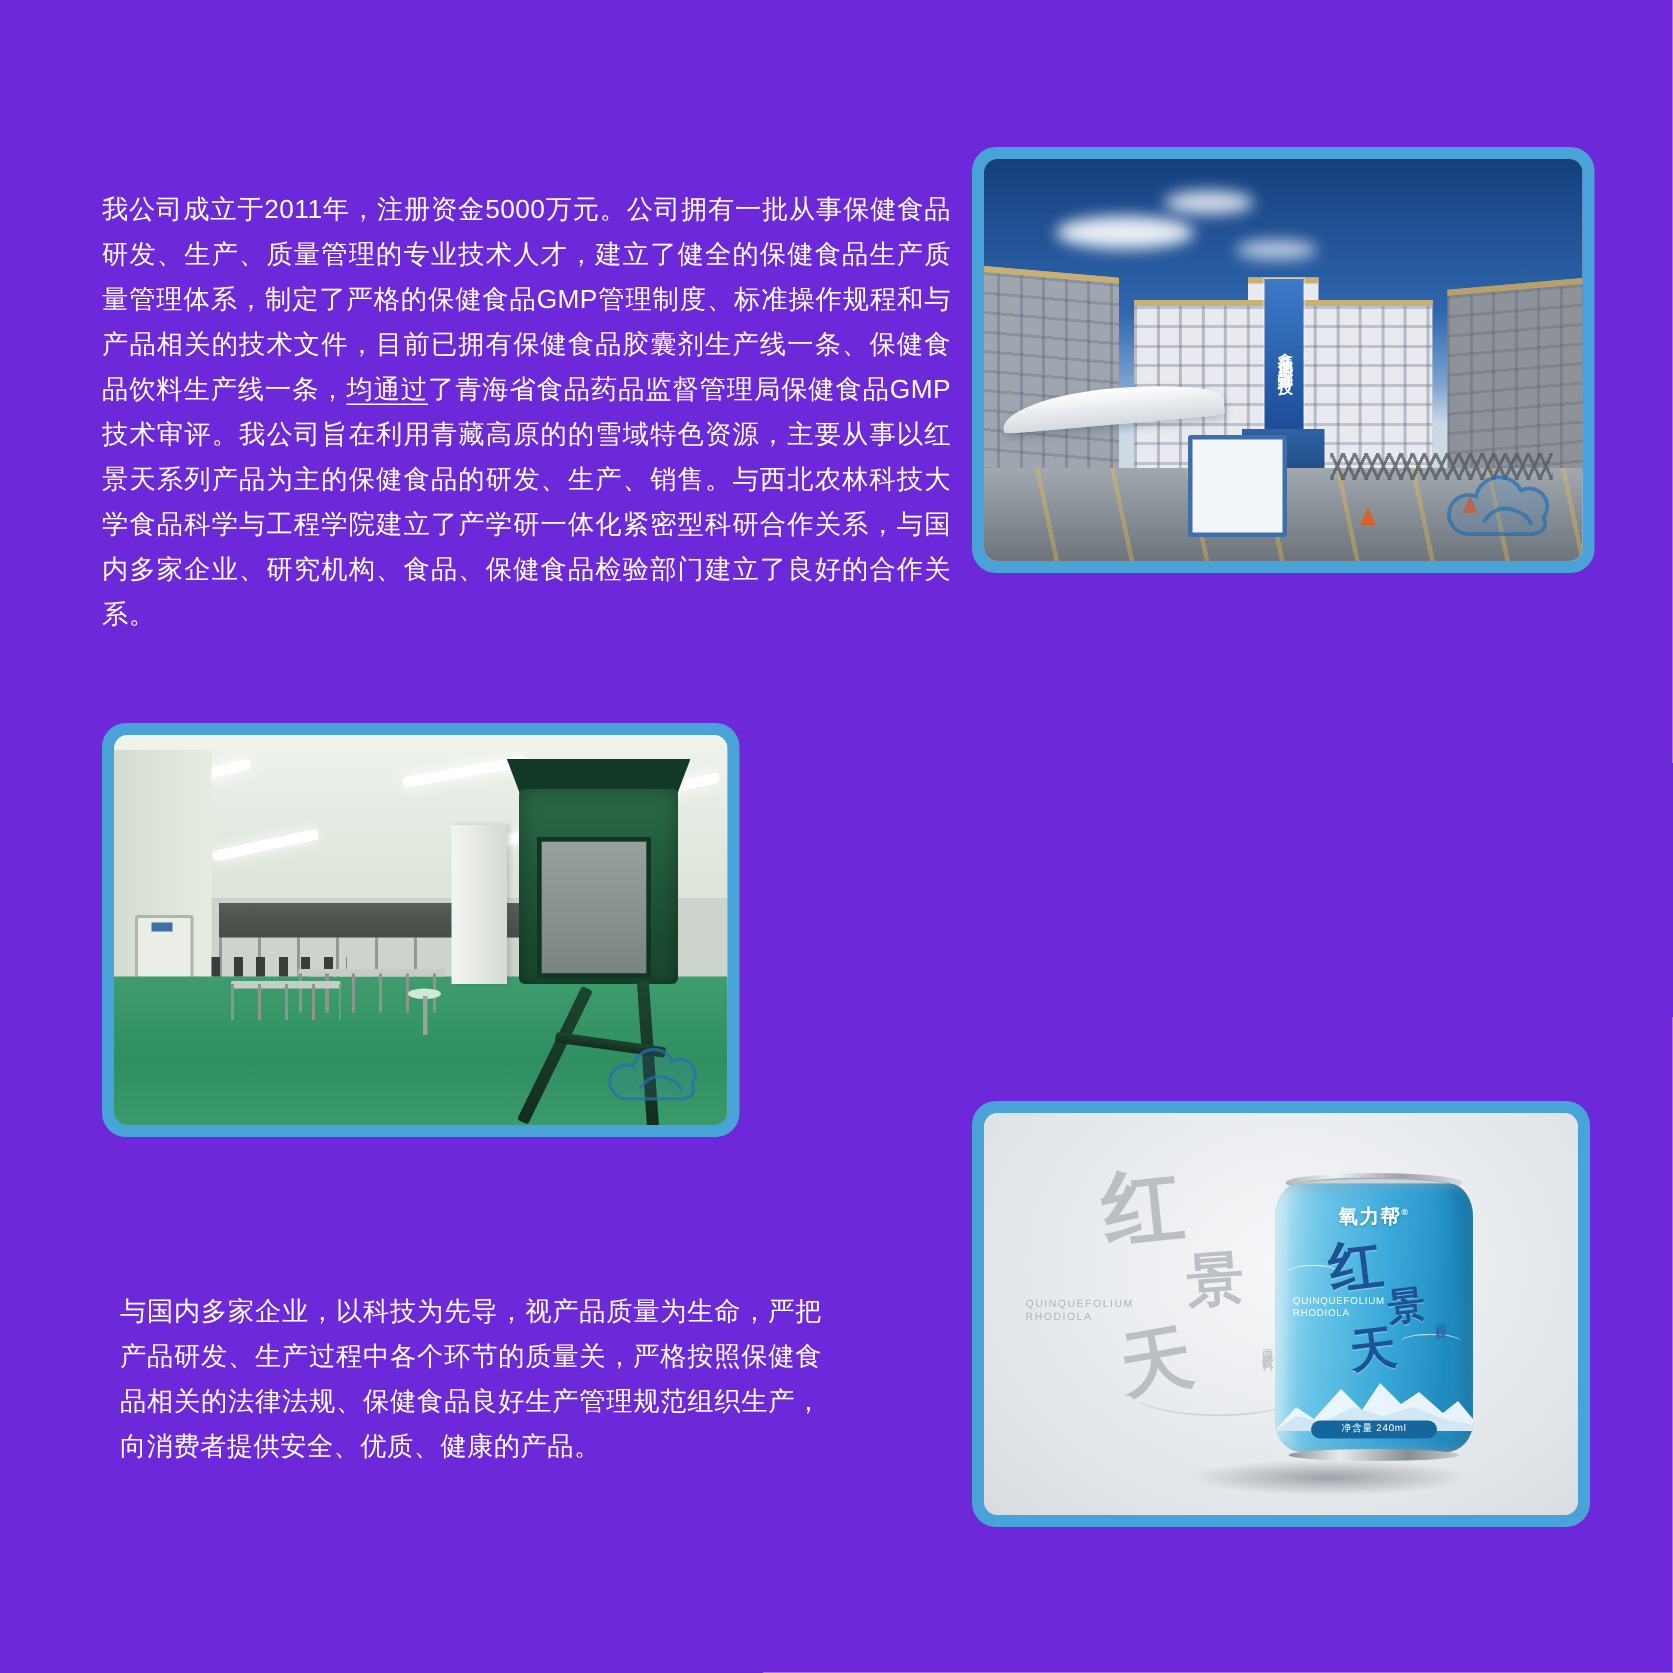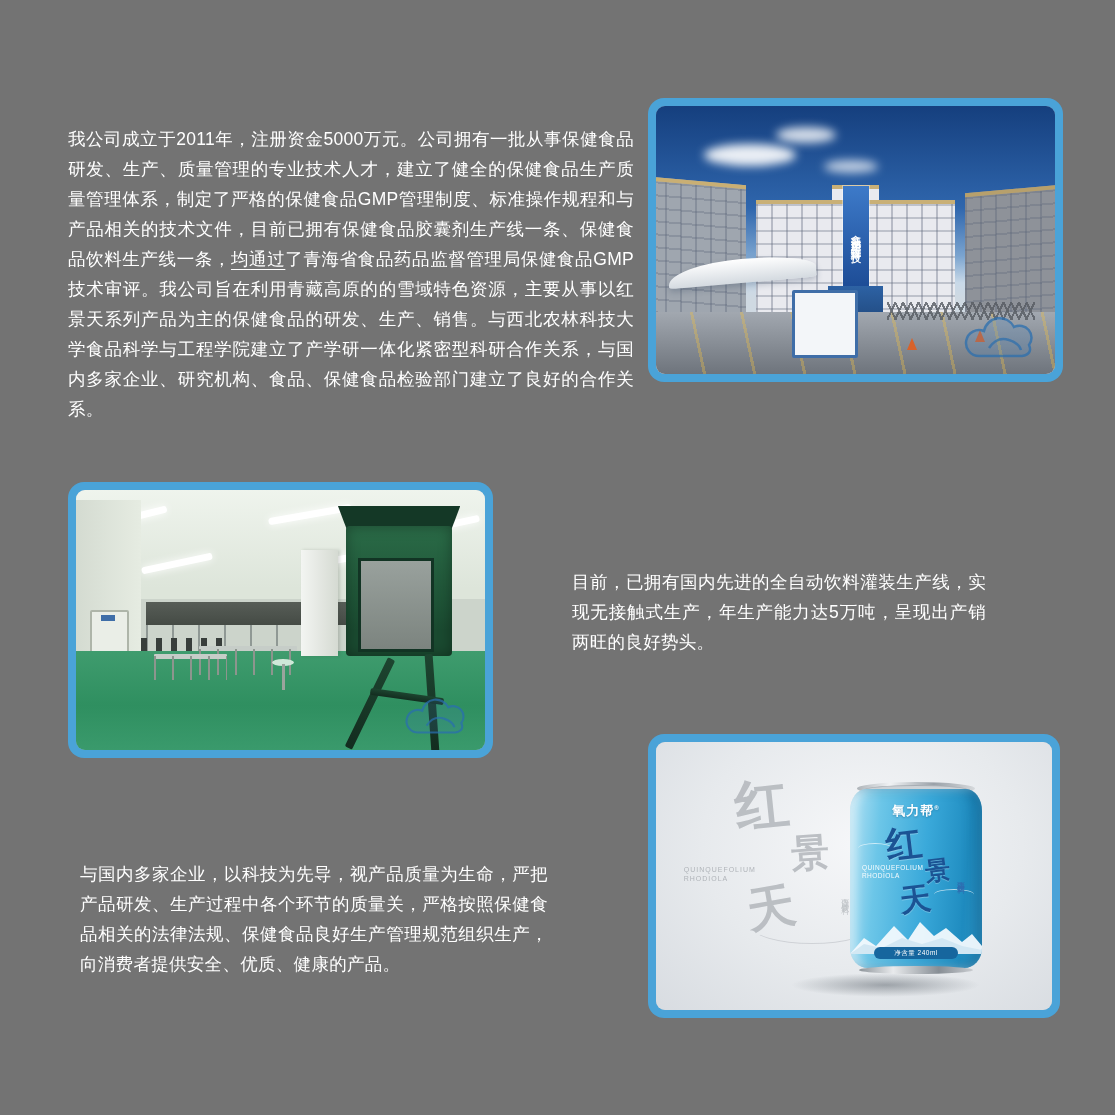--- a/index.html
+++ b/index.html
@@ -1,17 +1,17 @@
 <!DOCTYPE html>
 <html><head>
 <meta charset="utf-8">
 <style>
   html,body{margin:0;padding:0;}
   body{font-family:"Liberation Sans","DejaVu Sans",sans-serif;}
-  #page{position:relative;width:1115px;height:1115px;background:#737373;overflow:hidden;}
+  #page{position:relative;width:1115px;height:1115px;background:#6d28d9;overflow:hidden;}
 
   
   .para{position:absolute;color:#ffffff;font-size:17.5px;line-height:30px;
         text-align:justify;letter-spacing:.3px;}
   #para-intro{left:68px;top:106px;width:566px;}
   #para-production{left:572px;top:549px;width:414px;}
   #para-quality{left:80px;top:841px;width:468px;}
   .link-underline{text-decoration:underline;text-underline-offset:4px;cursor:pointer;}
 
   
@@ -108,21 +108,20 @@
   .p-bottomrim{left:9px;right:9px;bottom:0;height:8px;border-radius:50%;
       background:linear-gradient(90deg,#8d949a,#e8eaec 30%,#878e95 70%,#c9ccd0);}
 </style>
 </head>
 <body>
 
 <div id="page">
 
   <p class="para" id="para-intro"><span>我公司成立于2011年，注册资金5000万元。公司拥有一批从事保健食品研发、生产、质量管理的专业技术人才，建立了健全的保健食品生产质量管理体系，制定了严格的保健食品GMP管理制度、标准操作规程和与产品相关的技术文件，目前已拥有保健食品胶囊剂生产线一条、保健食品饮料生产线一条，</span><span class="link-underline">均通过</span><span>了青海省食品药品监督管理局保健食品GMP技术审评。我公司旨在利用青藏高原的的雪域特色资源，主要从事以红景天系列产品为主的保健食品的研发、生产、销售。与西北农林科技大学食品科学与工程学院建立了产学研一体化紧密型科研合作关系，与国内多家企业、研究机构、食品、保健食品检验部门建立了良好的合作关系。</span></p>
 
-  <p class="para" id="para-production">目前，已拥有国内先进的全自动饮料灌装生产线，实现无接触式生产，年生产能力达5万吨，呈现出产销两旺的良好势头。</p>
 
   <p class="para" id="para-quality">与国内多家企业，以科技为先导，视产品质量为生命，严把产品研发、生产过程中各个环节的质量关，严格按照保健食品相关的法律法规、保健食品良好生产管理规范组织生产，向消费者提供安全、优质、健康的产品。</p>
 
   <div class="frame" id="frame-building">
     <div class="photo">
       <div class="abs b-sky"></div>
       <div class="abs b-cloud" style="left:12%;top:14%;width:92px;height:22px;"></div>
       <div class="abs b-cloud" style="left:30%;top:8%;width:60px;height:16px;opacity:.8;"></div>
       <div class="abs b-cloud" style="left:42%;top:20%;width:54px;height:13px;opacity:.7;"></div>
 

